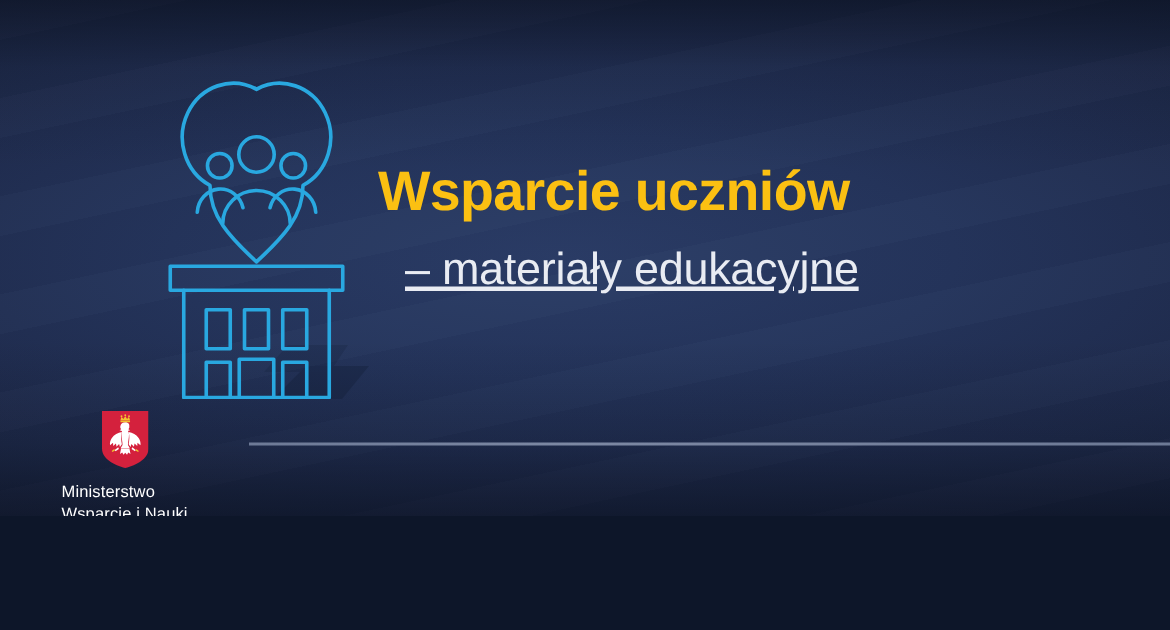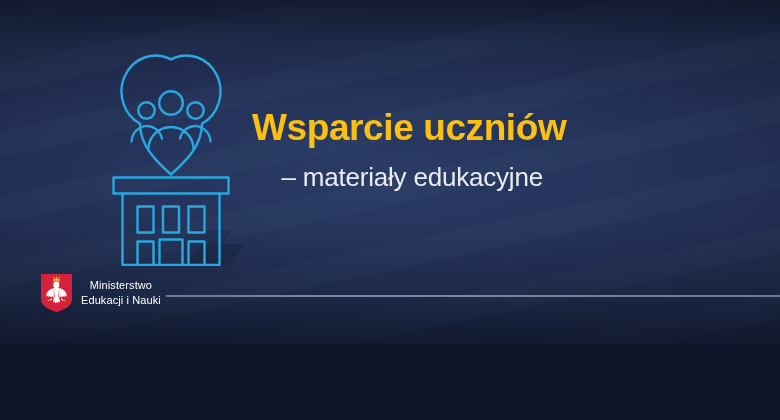--- a/index.html
+++ b/index.html
@@ -19,21 +19,20 @@
     overflow: hidden;
     background:
       radial-gradient(ellipse 120% 85% at 48% 50%,
           #2a3c66 0%,
           #24345b 28%,
           #1e2a4b 55%,
           #18223d 78%,
           #141c33 100%),
       linear-gradient(160deg, #16203a 0%, #223258 45%, #16203a 100%);
     background-blend-mode: normal;
-    text-align: center;
   }
 
   
   .banner::before {
     content: "";
     position: absolute;
     inset: 0;
     background: repeating-linear-gradient(
         168deg,
         rgba(255,255,255,0.016) 0px,
@@ -79,45 +78,47 @@
     margin: 0;
     font-size: 37px;
     font-weight: bold;
     line-height: 1.30;
     letter-spacing: -0.4px;
     color: #fbc012;
     white-space: nowrap;
   }
   .headline .ln { display: block; }
   .subhead {
-    margin: 10px 0 0 6px;
-    font-size: 26px;
+    margin: 10px 0 0 18px;
+    font-size: 30px;
     font-weight: normal;
     line-height: 1.2;
     letter-spacing: -0.2px;
     color: #e9ecf3;
     white-space: nowrap;
+    text-decoration: underline;
   }
 
   
   .footer {
     position: absolute;
     left: 0;
     right: 0;
     bottom: 0;
     height: 78px;
     z-index: 4;
   }
   .logo-lockup {
     position: absolute;
     left: 41px;
     top: 8px;
     display: flex;
     align-items: center;
     gap: 9px;
+    flex-direction: column;
   }
   .crest { width: 31px; height: 38px; display: block; flex: none; }
   .ministry-name {
     font-size: 11px;
     line-height: 1.35;
     color: #ffffff;
     letter-spacing: 0.1px;
   }
   .ministry-name span { display: block; white-space: nowrap; }
 
@@ -231,20 +232,20 @@
         </g>
 
         <g fill="#f2c230">
           <path d="M16.3 50.8 l-3.4 2.4 .9 1.5 3.6 -2.2 Z"></path>
           <path d="M45.7 50.8 l3.4 2.4 -.9 1.5 -3.6 -2.2 Z"></path>
         </g>
       </svg>
 
       <div class="ministry-name">
         <span>Ministerstwo</span>
-        <span>Edukacji i Nauki</span>
+        <span>Wsparcie i Nauki</span>
       </div>
     </div>
 
     <div class="footer-rule"></div>
   </div>
 
 </div>
 
 </body></html>

